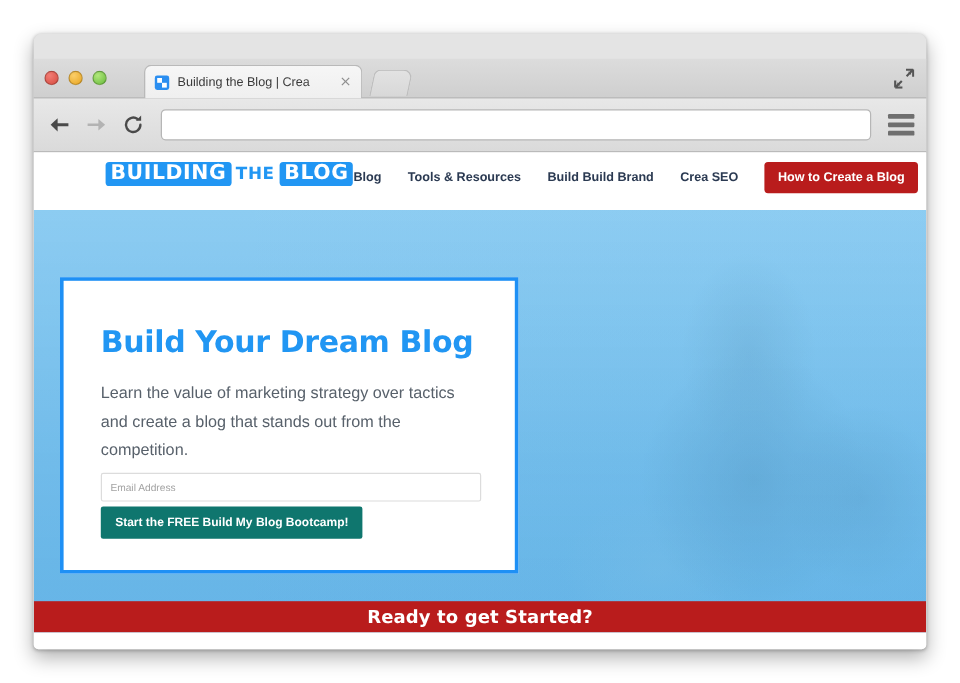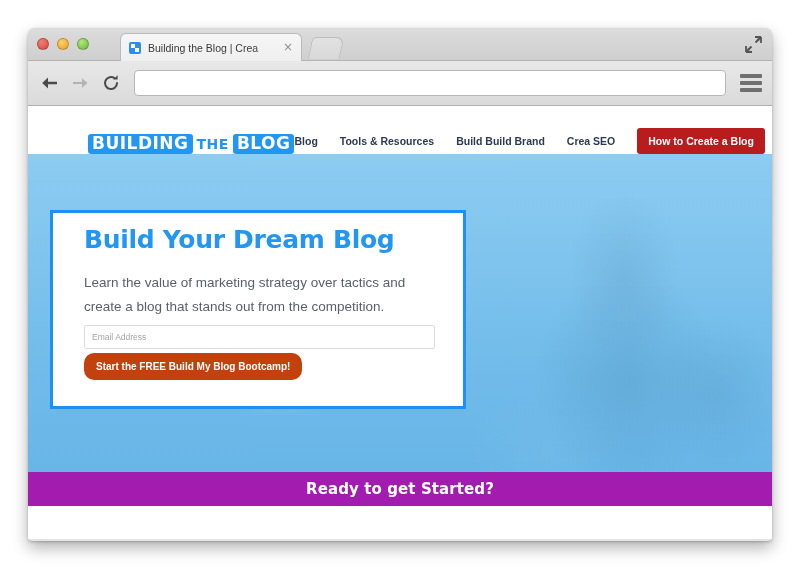--- a/index.html
+++ b/index.html
@@ -24,20 +24,21 @@
     box-shadow: 0 7px 16px rgba(0,0,0,0.30), 0 1px 3px rgba(0,0,0,0.22);
     overflow: hidden;
   }
 
   
   .tabstrip {
     position: relative;
     height: 33px;
     background: linear-gradient(#dcdcdc, #cfcfcf);
     border-bottom: 1px solid #b4b4b4;
+    margin-top: 21px;
   }
   .traffic-lights {
     position: absolute;
     left: 9px;
     top: 10px;
     display: flex;
     gap: 8px;
   }
   .light {
     width: 12px; height: 12px;
@@ -167,21 +168,21 @@
     height: 433px;
     background: #ffffff;
     overflow: hidden;
   }
 
   
   .site-nav {
     height: 48px;
     background: #ffffff;
     display: flex;
-    align-items: flex-end;
+    align-items: flex-start;
     padding: 8px 23px 0 60px;
   }
   .logo { display: flex; align-items: center; gap: 4px; font-family: "DejaVu Sans", sans-serif; }
   .logo-box {
     background: #2196f3;
     color: #ffffff;
     font-size: 17px;
     font-weight: bold;
     letter-spacing: 0.5px;
     padding: 1px 4px 2px;
@@ -243,24 +244,24 @@
   .hero-wash {
     position: absolute;
     inset: 0;
     background: linear-gradient(to bottom, rgba(140,208,245,0.30), rgba(110,195,242,0.34));
   }
 
   .hero-card {
     position: absolute;
     left: 22px;
     top: 56px;
-    width: 416px;
+    width: 382px;
     background: #ffffff;
     border: 3px solid #1e90f5;
-    padding: 12px 28px 26px 31px;
+    padding: 36px 28px 26px 31px;
   }
   .hero-title {
     font-size: 25px;
     font-weight: bold;
     color: #2196f3;
     letter-spacing: -0.3px;
     margin-bottom: 17px;
     font-family: "DejaVu Sans", sans-serif;
   }
   .hero-text {
@@ -278,37 +279,37 @@
     font-size: 8.5px;
     color: #9a9a9a;
     padding: 0 7px;
     font-family: "Liberation Sans", sans-serif;
     background: #ffffff;
     margin-bottom: 4px;
   }
   .email-input::placeholder { color: #a3a3a3; opacity: 1; }
   .hero-cta {
     display: inline-block;
-    background: #c2410c;
+    background: #0f766e;
     color: #ffffff;
     font-size: 10px;
     font-weight: bold;
     padding: 8px 12px;
     border: none;
-    border-radius: 10px;
+    border-radius: 2px;
     font-family: "Liberation Sans", sans-serif;
     cursor: pointer;
   }
 
   
   .ready-bar {
     position: absolute;
     left: 0; right: 0; bottom: 0;
-    height: 34px;
-    background: #a21caf;
+    height: 26px;
+    background: #b91c1c;
     display: flex;
     align-items: center;
     justify-content: center;
   }
   .ready-text {
     color: #ffffff;
     font-size: 15px;
     font-weight: bold;
     letter-spacing: 0.1px;
     font-family: "DejaVu Sans", sans-serif;

